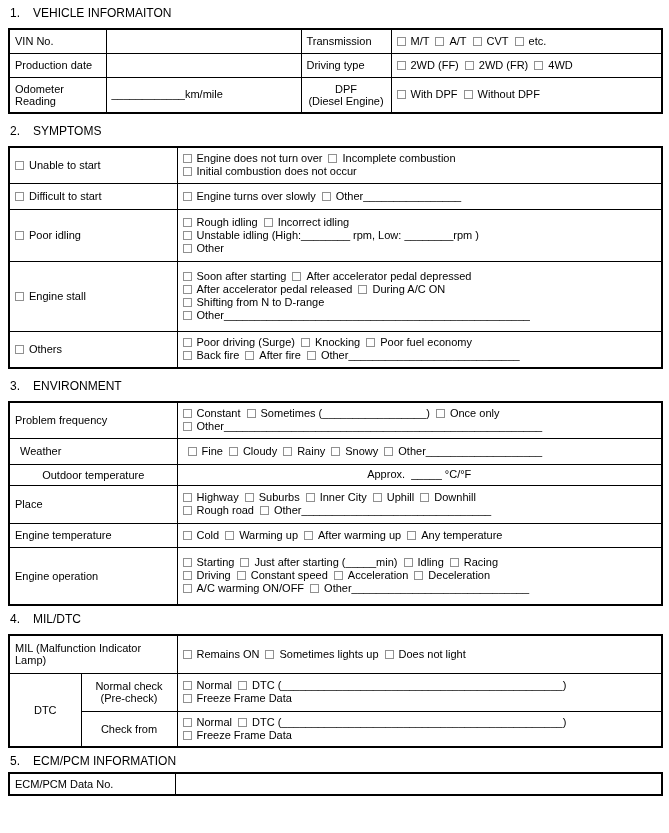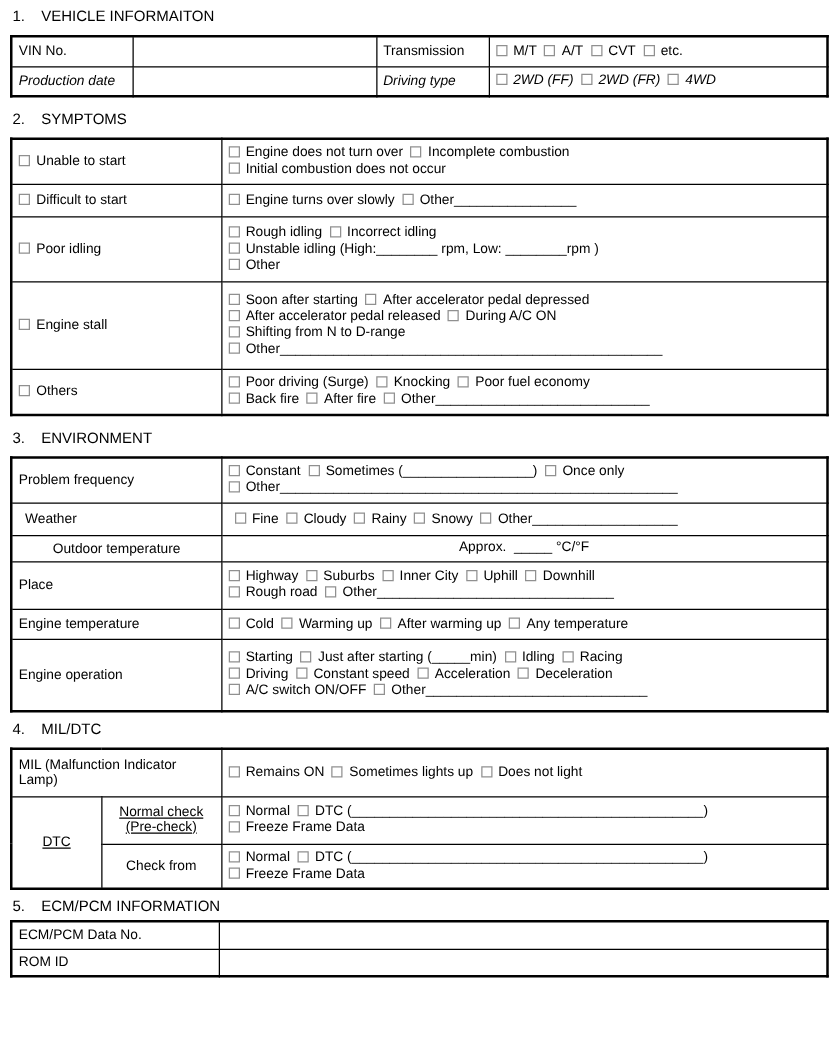--- a/index.html
+++ b/index.html
@@ -46,35 +46,35 @@
   .opt{display:inline-block;margin-right:6px;}
   .cb{
     display:inline-block;width:9px;height:9px;
     border:1px solid var(--checkbox);
     background:var(--background);
     vertical-align:-1px;margin-right:5px;
   }
   .txt{display:inline-block;}
   
   .t1 .r0 td{height:24px;}
-  .t1 .r1 td{height:24px;font-style:italic;}
+  .t1 .r1 td{height:24px;}
   .t1 .r2 td{height:36px;}
   .t2 .r0 td{height:36px;}
   .t2 .r1 td{height:26px;}
   .t2 .r2 td{height:52px;}
   .t2 .r3 td{height:70px;}
   .t2 .r4 td{height:37px;}
   .t3 .r0 td{height:36px;}
   .t3 .r1 td{height:26px;padding-left:10px;}
   .t3 .r2 td{height:21px;text-align:center;}
   .t3 .r3 td{height:38px;}
   .t3 .r4 td{height:24px;}
   .t3 .r5 td{height:58px;margin-top:14px;}
   .t4 .r0 td{height:38px;}
-  .t4 .r1 td{height:38px;text-decoration:underline;}
+  .t4 .r1 td{height:38px;}
   .t4 .r2 td{height:36px;}
   .t5 .r0 td{height:22px;}
   .t5 .r1 td{height:22px;}
 </style>
 </head>
 <body>
 
 <div class="page">
 
   <div class="sec-header">
@@ -98,20 +98,31 @@
           </td>
     </tr>
     <tr class="r1">
       <td>Production date</td>
       <td></td>
       <td>Driving type</td>
       <td>
             <div class="line"><span class="opt"><span class="cb"></span><span class="cblab">2WD (FF)</span></span><span class="opt"><span class="cb"></span><span class="cblab">2WD (FR)</span></span><span class="opt"><span class="cb"></span><span class="cblab">4WD</span></span></div>
           </td>
     </tr>
+    <tr class="r2">
+      <td>Odometer Reading</td>
+      <td>
+            <div class="line"><span class="txt">____________km/mile</span></div>
+          </td>
+      <td class="center pre">DPF
+(Diesel Engine)</td>
+      <td>
+            <div class="line"><span class="opt"><span class="cb"></span><span class="cblab">With DPF</span></span><span class="opt"><span class="cb"></span><span class="cblab">Without DPF</span></span></div>
+          </td>
+    </tr>
   </tbody>
     </table>
 
   <div class="sec-header mt1">
     <span class="sec-num">2.</span>
     <span class="sec-title">SYMPTOMS</span>
   </div>
   <table class="form-table t2">
     <colgroup>
         <col style="width:168px">
@@ -208,21 +219,21 @@
       <td>Engine temperature</td>
       <td>
             <div class="line"><span class="opt"><span class="cb"></span><span class="cblab">Cold</span></span><span class="opt"><span class="cb"></span><span class="cblab">Warming up</span></span><span class="opt"><span class="cb"></span><span class="cblab">After warming up</span></span><span class="opt"><span class="cb"></span><span class="cblab">Any temperature</span></span></div>
           </td>
     </tr>
     <tr class="r5">
       <td>Engine operation</td>
       <td>
             <div class="line"><span class="opt"><span class="cb"></span><span class="cblab">Starting</span></span><span class="opt"><span class="cb"></span><span class="cblab">Just after starting (_____min)</span></span><span class="opt"><span class="cb"></span><span class="cblab">Idling</span></span><span class="opt"><span class="cb"></span><span class="cblab">Racing</span></span></div>
             <div class="line"><span class="opt"><span class="cb"></span><span class="cblab">Driving</span></span><span class="opt"><span class="cb"></span><span class="cblab">Constant speed</span></span><span class="opt"><span class="cb"></span><span class="cblab">Acceleration</span></span><span class="opt"><span class="cb"></span><span class="cblab">Deceleration</span></span></div>
-            <div class="line"><span class="opt"><span class="cb"></span><span class="cblab">A/C switch ON/OFF</span></span><span class="opt"><span class="cb"></span><span class="cblab">Other_____________________________</span></span></div>
+            <div class="line"><span class="opt"><span class="cb"></span><span class="cblab">A/C warming ON/OFF</span></span><span class="opt"><span class="cb"></span><span class="cblab">Other_____________________________</span></span></div>
           </td>
     </tr>
   </tbody>
     </table>
 
   <div class="sec-header mt3">
     <span class="sec-num">4.</span>
     <span class="sec-title">MIL/DTC</span>
   </div>
   <table class="form-table t4">
@@ -263,20 +274,16 @@
   <table class="form-table t5">
     <colgroup>
         <col style="width:166px">
         <col style="width:487px">
       </colgroup>
     <tbody>
         <tr class="r0">
       <td>ECM/PCM Data No.</td>
       <td></td>
     </tr>
-    <tr class="r1">
-      <td>ROM ID</td>
-      <td></td>
-    </tr>
   </tbody>
     </table>
 
 </div>
 
 </body></html>

